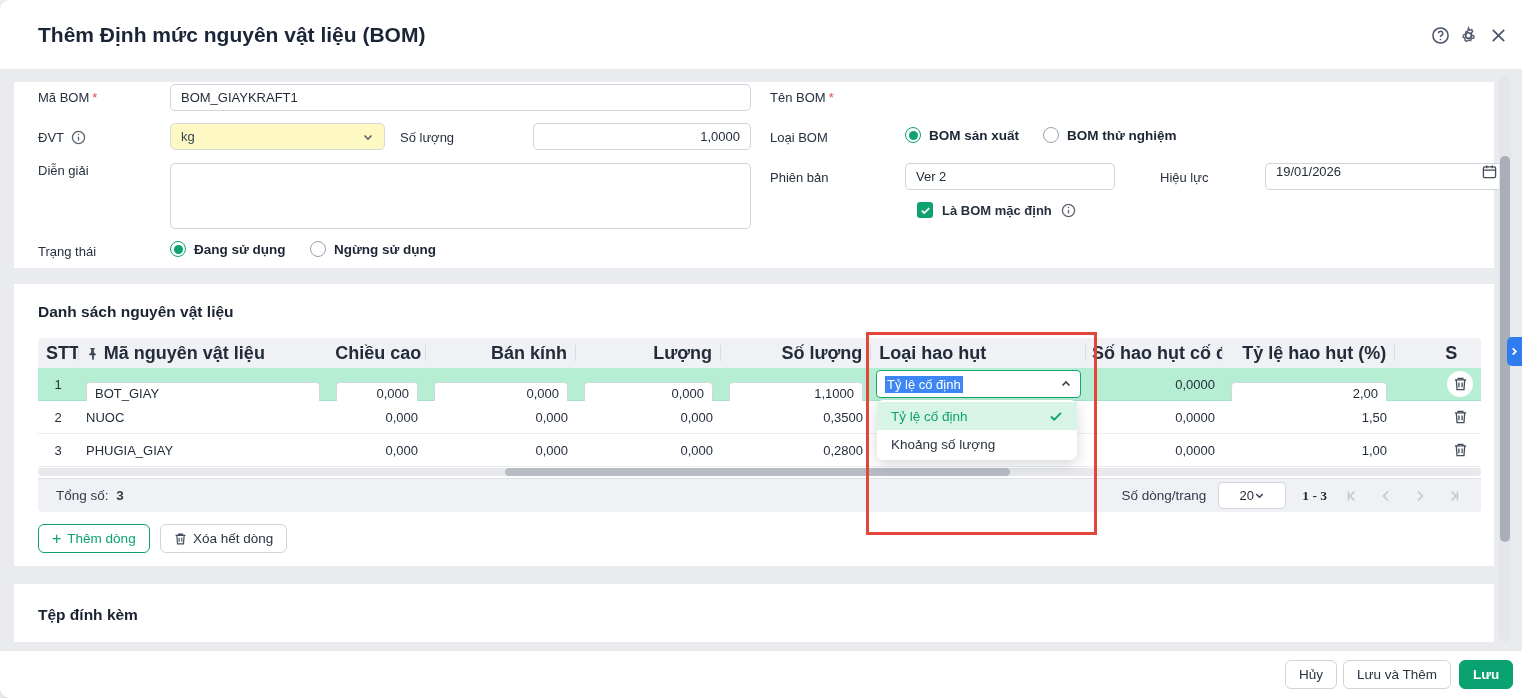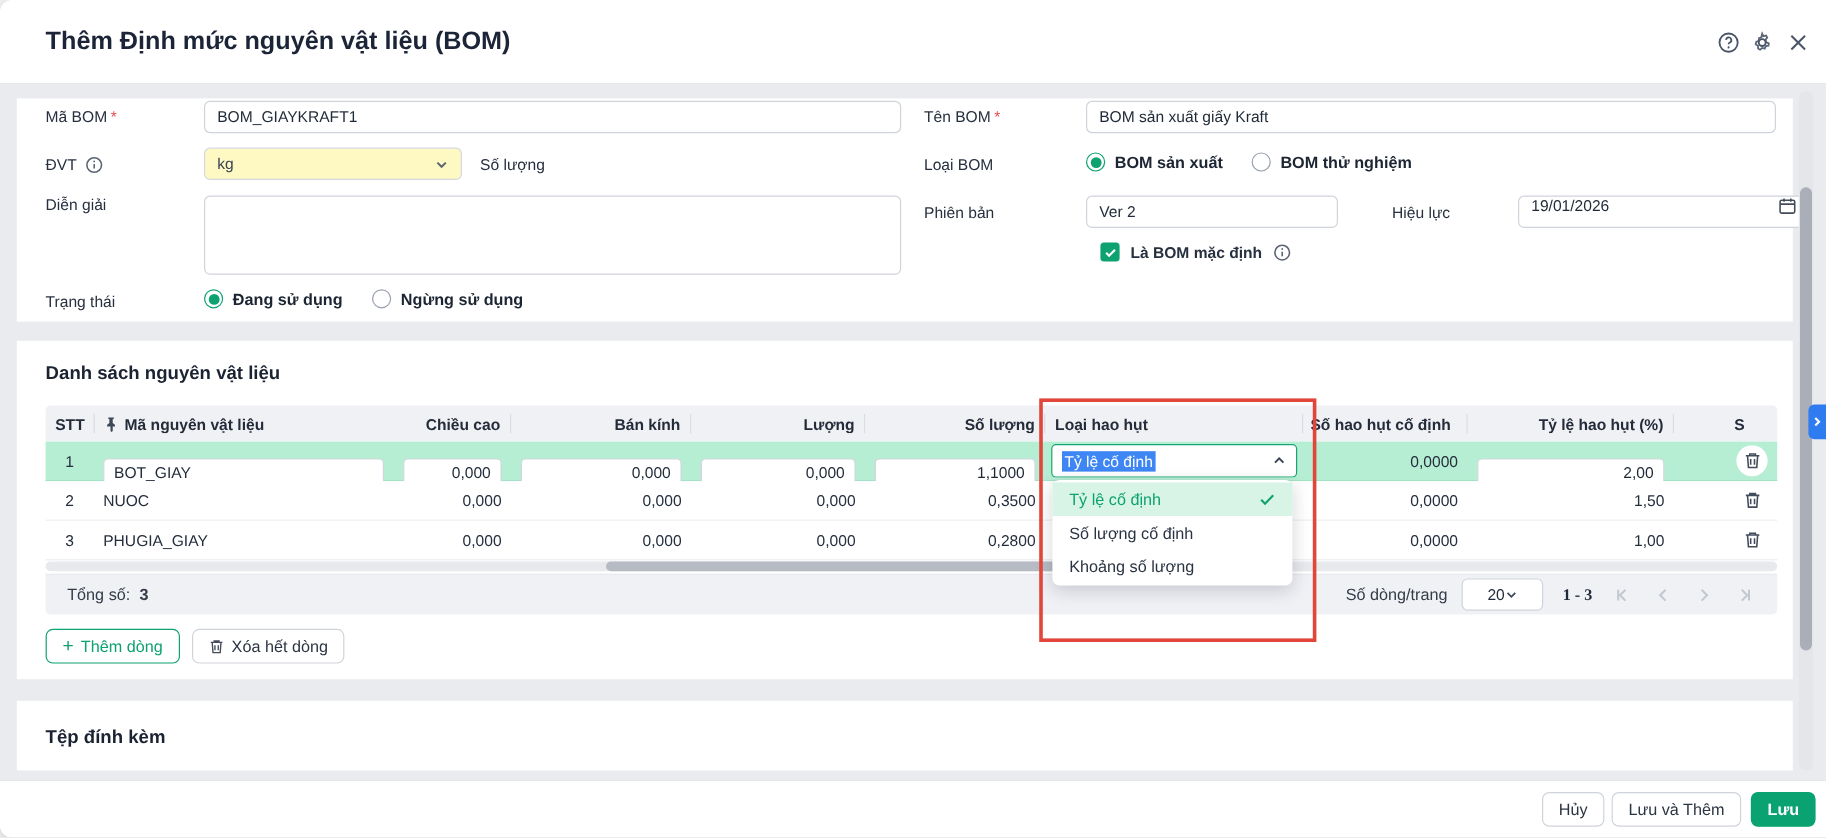--- a/index.html
+++ b/index.html
@@ -19,21 +19,21 @@
   .inp.disabled{background:#fef9c3;border-color:#d5d9df;color:#3a4352;}
   textarea.inp{height:66px;resize:none;padding-top:6px;}
   .radio{width:16px;height:16px;border-radius:50%;border:1.5px solid #98a1ad;display:inline-block;box-sizing:border-box;background:#fff;position:relative;flex:none;}
   .radio.sel{border-color:#0da26f;}
   .radio.sel::after{content:'';position:absolute;inset:2.5px;background:#0da26f;border-radius:50%;}
   .radio-row{display:flex;align-items:center;gap:8px;font-size:13.5px;color:#1c2533;}
   .checkbox{width:16px;height:16px;background:#0da26f;border-radius:3px;display:flex;align-items:center;justify-content:center;flex:none;}
   .info-ic{width:15px;height:15px;color:#5b6472;}
   .section-title{font-size:15.5px;font-weight:700;color:#1b2332;}
   
-  .thead{display:flex;align-items:center;height:30px;background:#f0f1f5;font-size:13px;font-weight:600;color:#242c3a;border-top-left-radius:4px;border-top-right-radius:4px;}
+  .thead{display:flex;align-items:center;height:30px;background:#f0f1f5;font-size:18px;font-weight:600;color:#242c3a;border-top-left-radius:4px;border-top-right-radius:4px;}
   .trow{display:flex;align-items:center;height:33px;background:#fff;border-bottom:1px solid #ebedf1;font-size:13px;color:#252e3d;}
   .trow.hl{background:#b6eed3;border-bottom:1px solid #a5e2c5;}
   .cell{box-sizing:border-box;padding:0 8px;white-space:nowrap;overflow:hidden;}
   .c-stt{width:40px;text-align:center;}
   .c-code{width:250px;display:flex;align-items:center;gap:5px;}
   .c-cc{width:98px;text-align:right;}
   .c-bk{width:150px;text-align:right;}
   .c-luong{width:145px;text-align:right;}
   .c-sl{width:150px;text-align:right;}
   .c-lhh{width:215px;text-align:left;}
@@ -98,37 +98,37 @@
         <path d="M4 4l12 12M16 4L4 16"></path>
       </svg>
   </button>
 
   <div class="abs card" style="left:14px;top:82px;width:1480px;height:186px;"></div>
 
   <div class="abs lbl" style="left:38px;top:90px;"><span>Mã BOM</span><span class="req">*</span></div>
   <input class="abs inp" style="left: 170px; top: 84px; width: 581px;" value="BOM_GIAYKRAFT1">
 
   <div class="abs lbl" style="left:770px;top:90px;"><span>Tên BOM</span><span class="req">*</span></div>
-  <input class="abs inp" style="left: 905px; top: 84px; width: 575px;" value="BOM sản xuất giấy Kraft">
 
   <div class="abs lbl" style="left:38px;top:130px;display:flex;align-items:center;gap:7px;">
     <span>ĐVT</span>
     <svg class="info-ic" viewBox="0 0 16 16" fill="none" stroke="currentColor" stroke-width="1.4">
         <circle cx="8" cy="8" r="6.5"></circle>
         <path d="M8 7.2v4"></path>
         <circle cx="8" cy="4.8" r="0.8" fill="currentColor" stroke="none"></circle>
       </svg>
   </div>
   <div class="abs inp disabled" style="left:170px;top:123px;width:215px;display:flex;align-items:center;justify-content:space-between;cursor:not-allowed;">
     <span>kg</span>
     <svg width="12" height="12" viewBox="0 0 12 12" fill="none" stroke="#5b6472" stroke-width="1.6">
         <path d="M2.5 4.5L6 8l3.5-3.5"></path>
       </svg>
   </div>
   <div class="abs lbl" style="left:400px;top:130px;">Số lượng</div>
+  <input class="abs inp num" style="left: 533px; top: 123px; width: 218px;" value="1,0000">
 
   <div class="abs lbl" style="left:770px;top:130px;">Loại BOM</div>
   <div class="abs radio-row" style="left:905px;top:127px;">
     <span class="radio sel"></span>
     <span style="font-weight:600;">BOM sản xuất</span>
   </div>
   <div class="abs radio-row" style="left:1043px;top:127px;">
     <span class="radio"></span>
     <span style="font-weight:600;">BOM thử nghiệm</span>
   </div>
@@ -310,23 +310,20 @@
   </button>
 
   <div class="abs dd-panel" style="left:877px;top:400px;">
     <div class="dd-opt sel">
       <span>Tỷ lệ cố định</span>
       <svg class="check-ic" viewBox="0 0 14 14" fill="none" stroke="currentColor" stroke-width="1.8">
           <path d="M2 7.5l3.2 3.2L12 3.8"></path>
         </svg>
     </div>
     <div class="dd-opt">
-        <span>Số lượng cố định</span>
-      </div>
-    <div class="dd-opt">
         <span>Khoảng số lượng</span>
       </div>
   </div>
 
   <div class="abs red-rect" style="left:866px;top:332px;width:231px;height:203px;"></div>
 
   <div class="abs card" style="left:14px;top:584px;width:1480px;height:58px;"></div>
   <div class="abs section-title" style="left:38px;top:606px;">Tệp đính kèm</div>
 
   <div class="abs vtrack" style="left:1499px;top:76px;height:566px;"></div>

